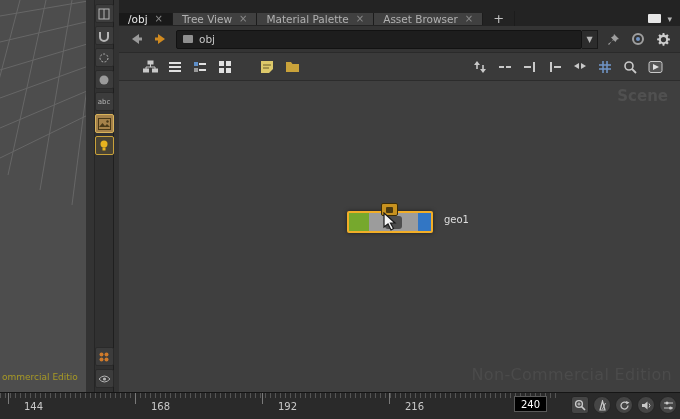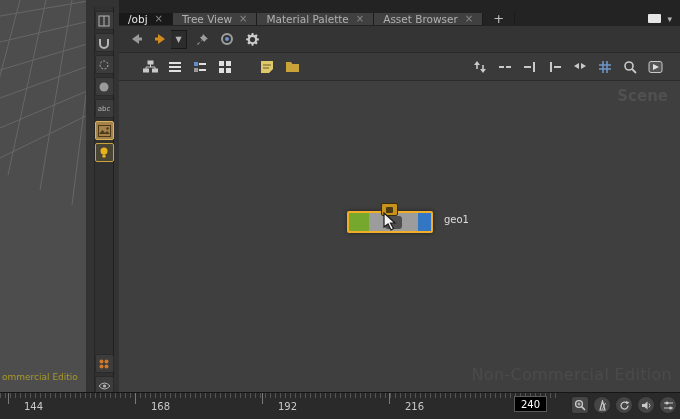--- a/index.html
+++ b/index.html
@@ -5,21 +5,21 @@
   * { margin:0; padding:0; box-sizing:border-box; }
   html,body { width:680px; height:419px; overflow:hidden; background:#222; }
   body { font-family:"DejaVu Sans","Liberation Sans",sans-serif; font-size:11px; color:#ccc; }
   .app { position:relative; width:680px; height:419px; background:#333; overflow:hidden; }
 
   
   .viewport { position:absolute; left:0; top:0; width:86px; height:392px; background:#4d4d4d; overflow:hidden; }
   .vp-watermark { position:absolute; left:2px; bottom:10px; color:#a89a25; font-size:9px; white-space:nowrap; }
 
   
-  .shelf { position:absolute; left:94px; top:7px; width:20px; height:392px; background:#313131;
+  .shelf { position:absolute; left:94px; top:0; width:20px; height:392px; background:#313131;
            border-left:1px solid #262626; border-right:1px solid #1f1f1f;
            display:flex; flex-direction:column; align-items:center; padding:4px 0 4px 0; gap:3px; }
   .sbtn { width:19px; height:19px; background:#3c3c3c; border:1px solid #2a2a2a; border-radius:2px;
           display:flex; align-items:center; justify-content:center; color:#b5b5b5; font-size:7px; flex:0 0 auto; }
   .sbtn.hl { background:#a5824a; border-color:#d8b35a; }
   .sbtn.hl2 { background:#4a4434; border-color:#caa23a; }
   .spacer { flex:1 1 auto; }
 
   
   .netpane { position:absolute; left:119px; top:0; right:0; height:392px; background:#3f3f3f; }
@@ -194,20 +194,24 @@
         <svg width="16" height="14" viewBox="0 0 16 14">
             <polygon points="11,2 4,7 11,12" fill="#9a9a9a"></polygon>
             <rect x="11" y="5.5" width="3" height="3" fill="#9a9a9a"></rect>
           </svg>
       </div>
       <div class="navbtn">
         <svg width="16" height="14" viewBox="0 0 16 14">
             <polygon points="5,2 12,7 5,12" fill="#d08a20"></polygon>
             <rect x="2" y="5.5" width="3" height="3" fill="#d08a20"></rect>
           </svg>
+      </div>
+      <div class="pathfield">
+        <span class="node-ico"></span>
+        <span>obj</span>
       </div>
       <div class="ddbtn">▼</div>
       <div class="pbtn">
         <svg width="13" height="13" viewBox="0 0 13 13">
             <path d="M7 1l5 5-2 .5L8.5 9 6 6.5 2 12 1 11l5.5-4L4 4.5 6.5 3z" fill="#9f9f9f"></path>
           </svg>
       </div>
       <div class="pbtn">
         <span class="ring"></span>
       </div>

